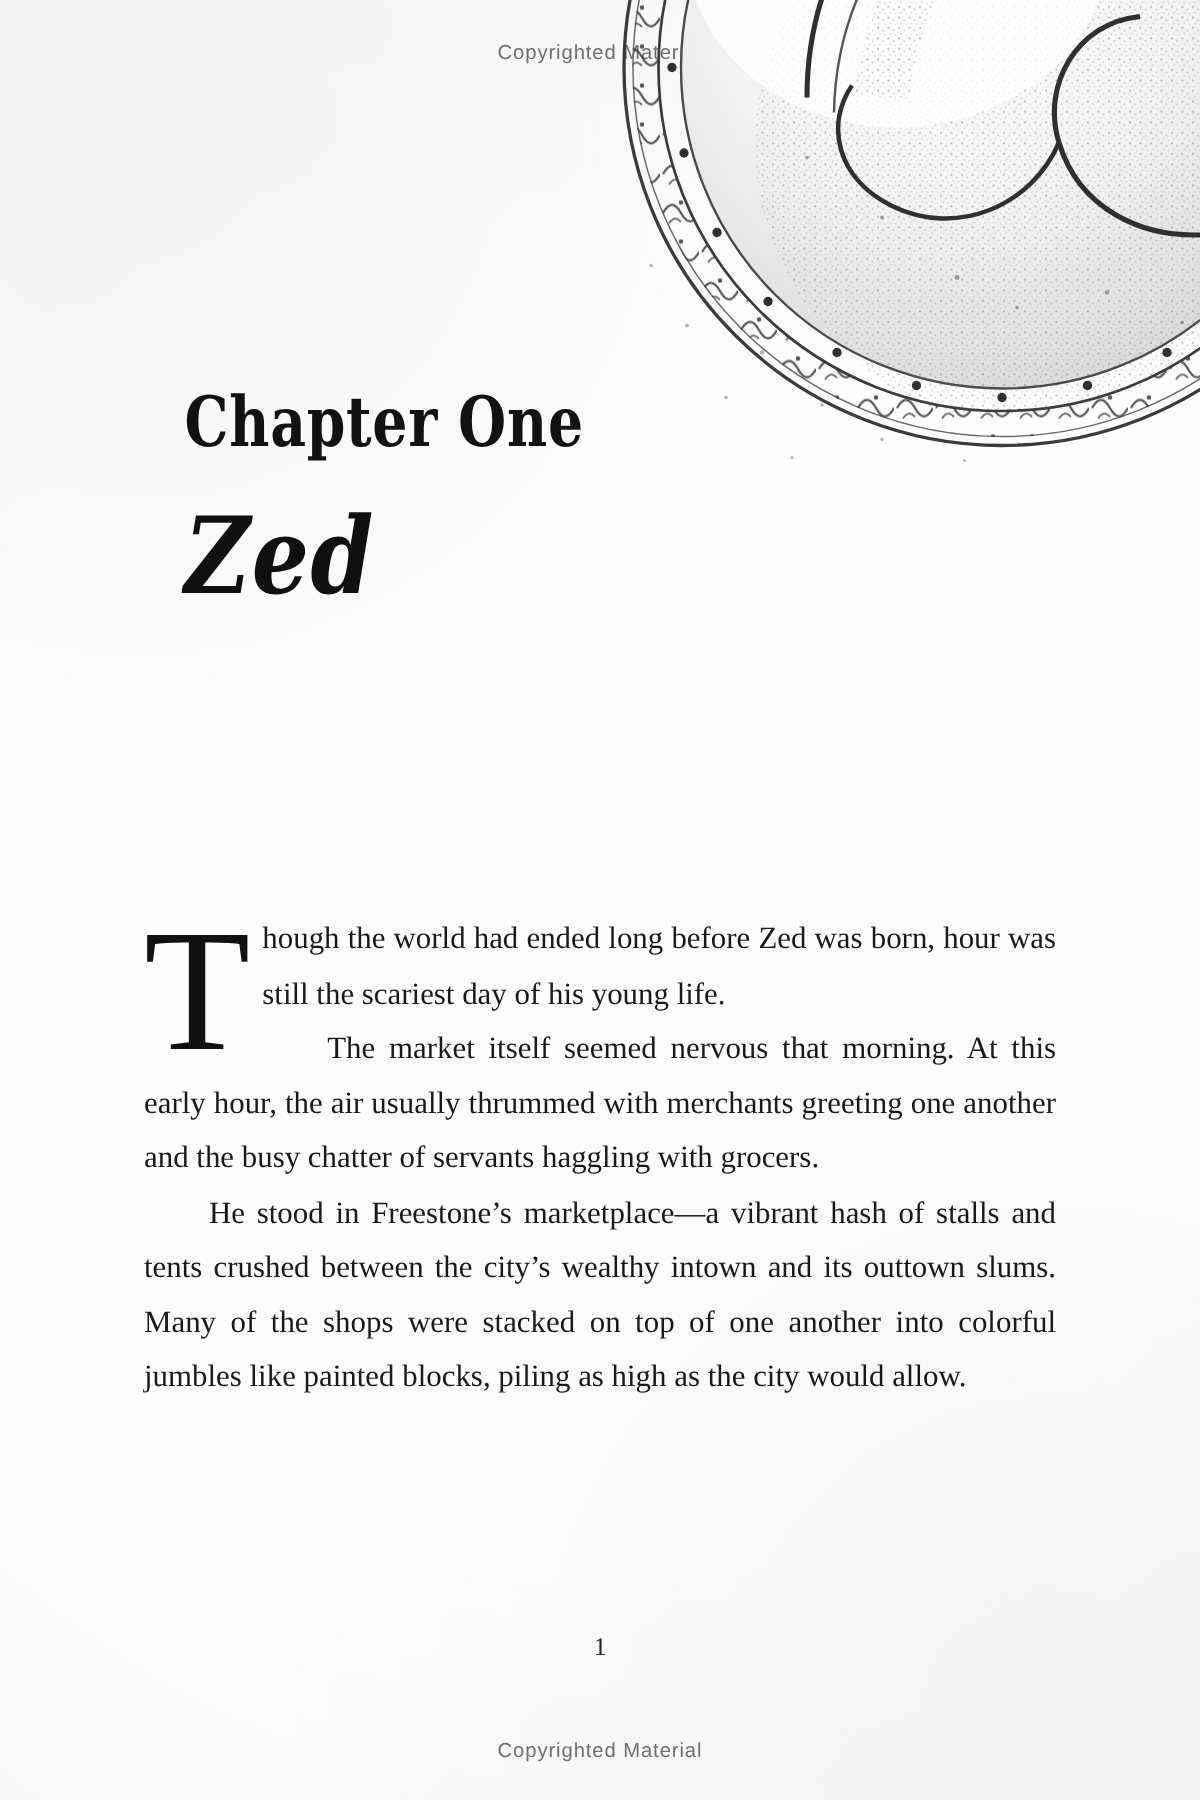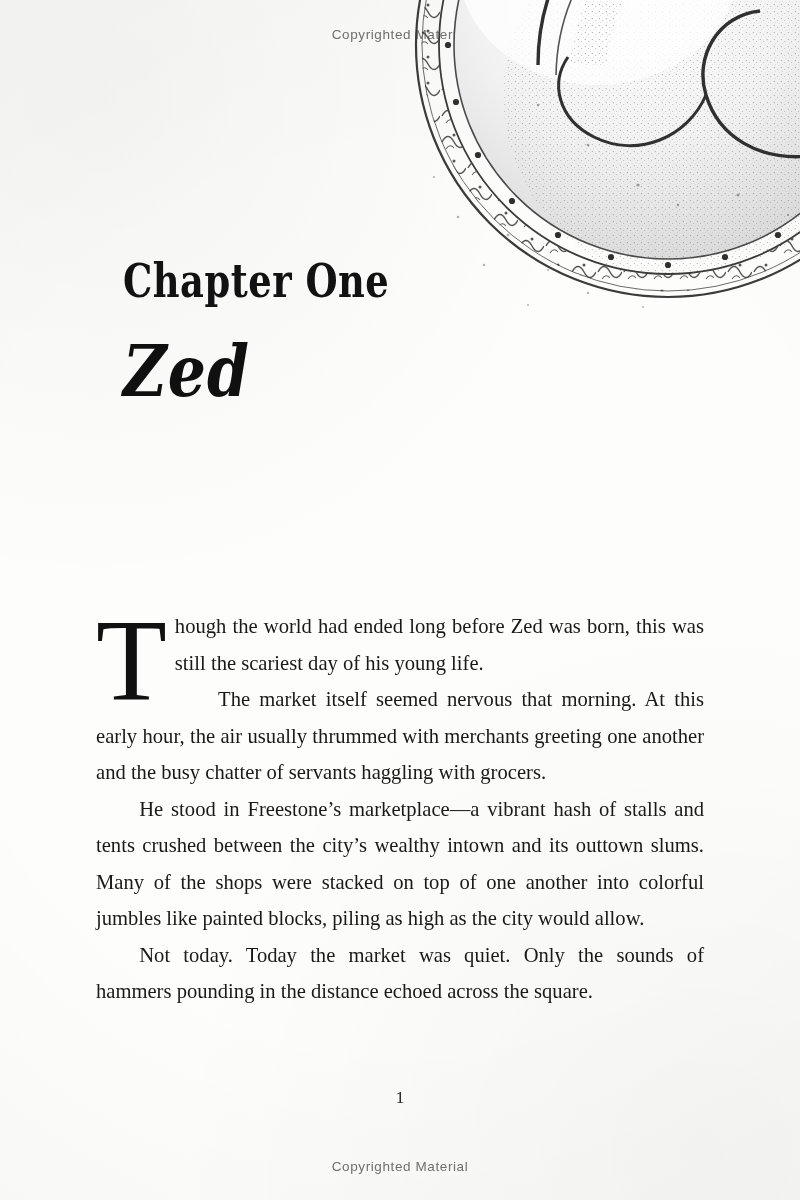--- a/index.html
+++ b/index.html
@@ -230,22 +230,21 @@
         <circle cx="255" cy="542" r="1"></circle>
     </g>
   </svg>
 
   <div class="chapter-block">
     <div class="chapter-label">Chapter One</div>
     <div class="chapter-title">Zed</div>
   </div>
 
   <div class="body-text">
-    <p class="first"><span class="dropcap">T</span><span>hough the world had ended long before Zed was born, this was still the scariest day of his young life.</span></p>
+    <p class="first"><span class="dropcap">T</span><span>hough the world had ended long before Zed was born, hour was still the scariest day of his young life.</span></p>
     <p><span>The market itself seemed nervous that morning. At this early hour, the air usually thrummed with merchants greeting one another and the busy chatter of servants haggling with grocers.</span></p>
     <p><span>He stood in Freestone’s marketplace—a vibrant hash of stalls and tents crushed between the city’s wealthy intown and its outtown slums. Many of the shops were stacked on top of one another into colorful jumbles like painted blocks, piling as high as the city would allow.</span></p>
-    <p><span>Not today. Today the market was quiet. Only the sounds of hammers pounding in the distance echoed across the square.</span></p>
   </div>
 
   <div class="folio">1</div>
 
   <div class="watermark bottom">Copyrighted Material</div>
 </div>
 
 </body></html>

